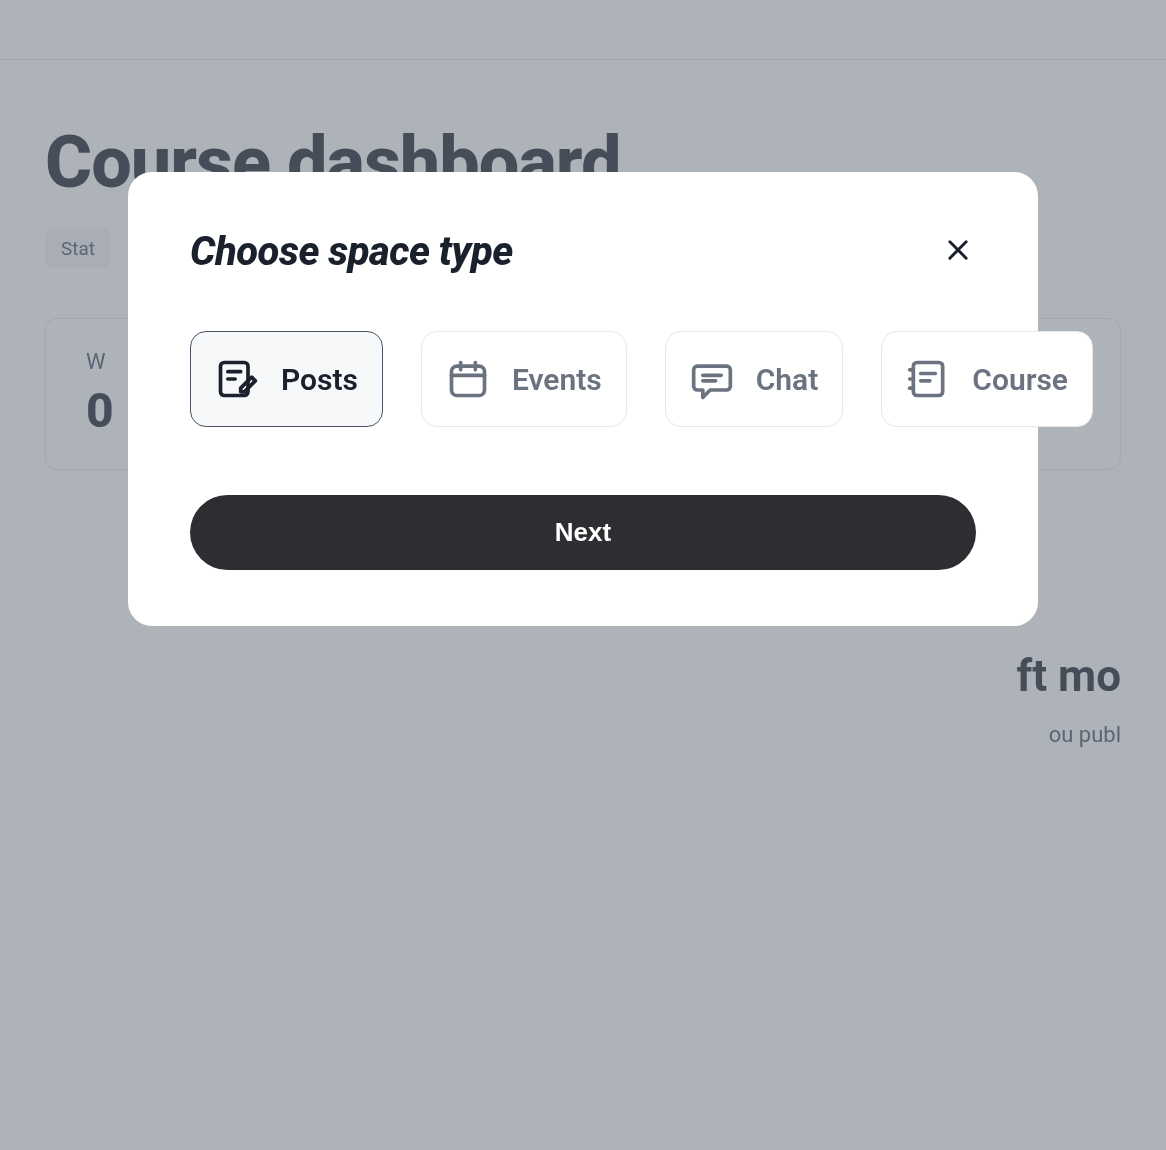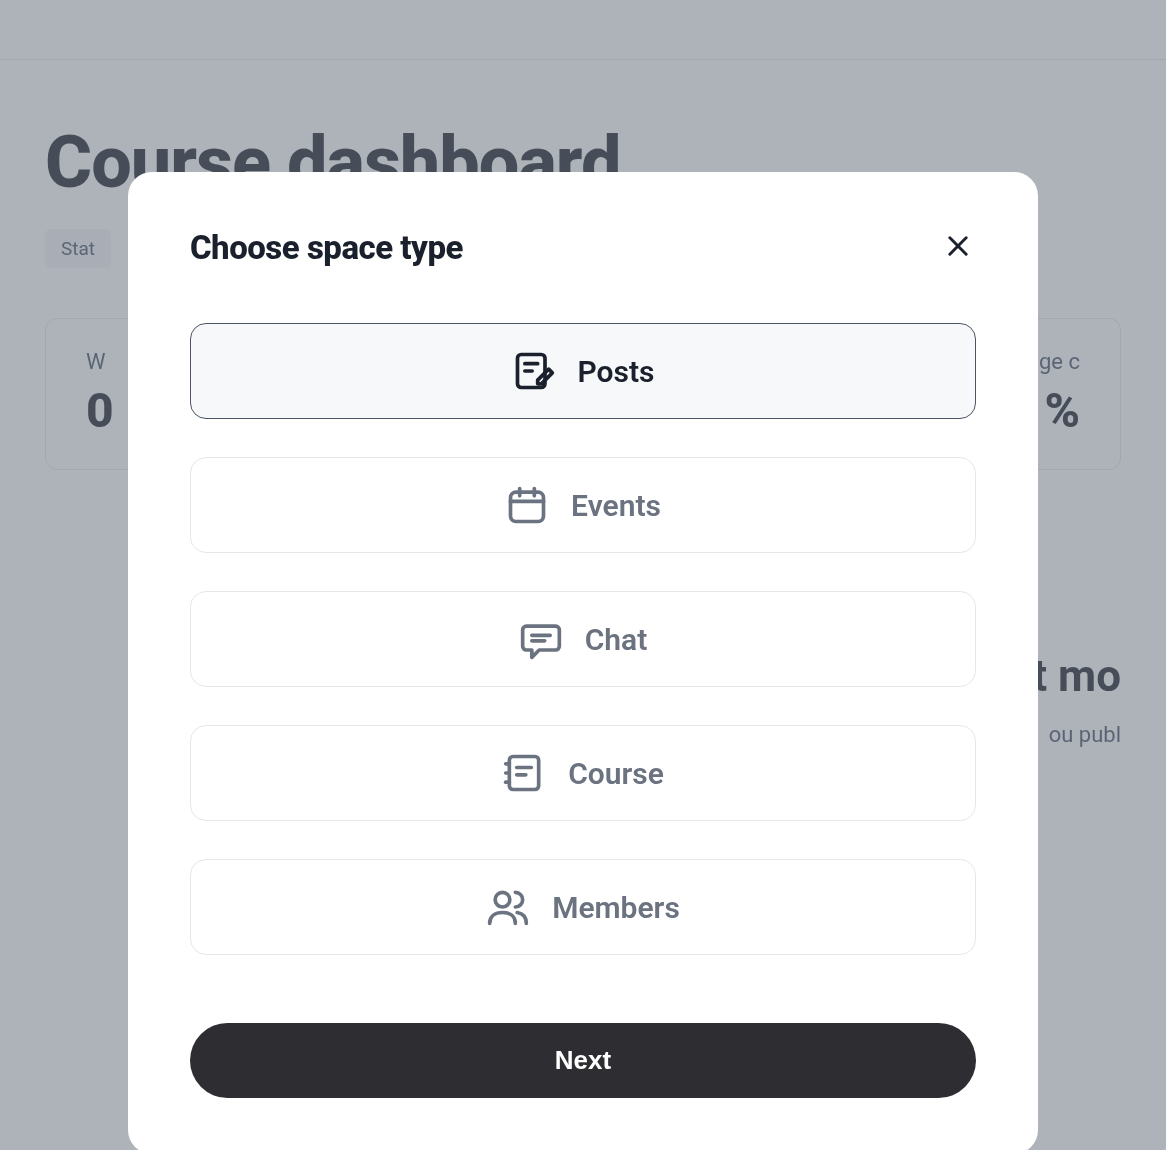--- a/index.html
+++ b/index.html
@@ -116,45 +116,46 @@
     }
 
     .modal-header {
       display: flex;
       justify-content: space-between;
       align-items: center;
       margin-bottom: 56px;
     }
 
     .modal-title {
-      font-size: 33px;
+      font-size: 40px;
       font-weight: 800;
       color: #1a202c;
       letter-spacing: -0.5px;
+      font-style: italic;
     }
 
     .close-button {
       background: none;
       border: none;
       cursor: pointer;
       padding: 4px;
       display: flex;
       align-items: center;
       justify-content: center;
       color: #1a202c;
     }
 
     .close-button svg {
       width: 28px;
       height: 28px;
     }
 
     .options-grid {
       display: grid;
-      grid-template-columns: 1fr;
+      grid-template-columns: 1fr 1fr 1fr 1fr;
       gap: 38px;
       margin-bottom: 68px;
     }
 
     .option-card {
       border: 1.5px solid #e5e7eb;
       border-radius: 16px;
       padding: 24px;
       display: flex;
       align-items: center;
@@ -295,30 +296,19 @@
             <line x1="4" y1="7" x2="2" y2="7"></line>
             <line x1="4" y1="12" x2="2" y2="12"></line>
             <line x1="4" y1="17" x2="2" y2="17"></line>
             <line x1="8" y1="9" x2="16" y2="9"></line>
             <line x1="8" y1="13" x2="13" y2="13"></line>
           </svg>
         </span>
         <span class="option-label">Course</span>
       </div>
 
-      <div class="option-card">
-        <span class="option-icon">
-          <svg viewBox="0 0 24 24" fill="none" stroke-width="2" stroke-linecap="round" stroke-linejoin="round">
-            <circle cx="9" cy="8" r="4"></circle>
-            <path d="M2 21 c0-4 3-6 7-6 s7 2 7 6"></path>
-            <path d="M16 4 a4 4 0 0 1 0 8"></path>
-            <path d="M22 21 c0-3.5-2-5.5-5-6"></path>
-          </svg>
-        </span>
-        <span class="option-label">Members</span>
-      </div>
 
 
     </div>
 
     <button class="next-button">Next</button>
   </div>
 </div>
 
 </body></html>

